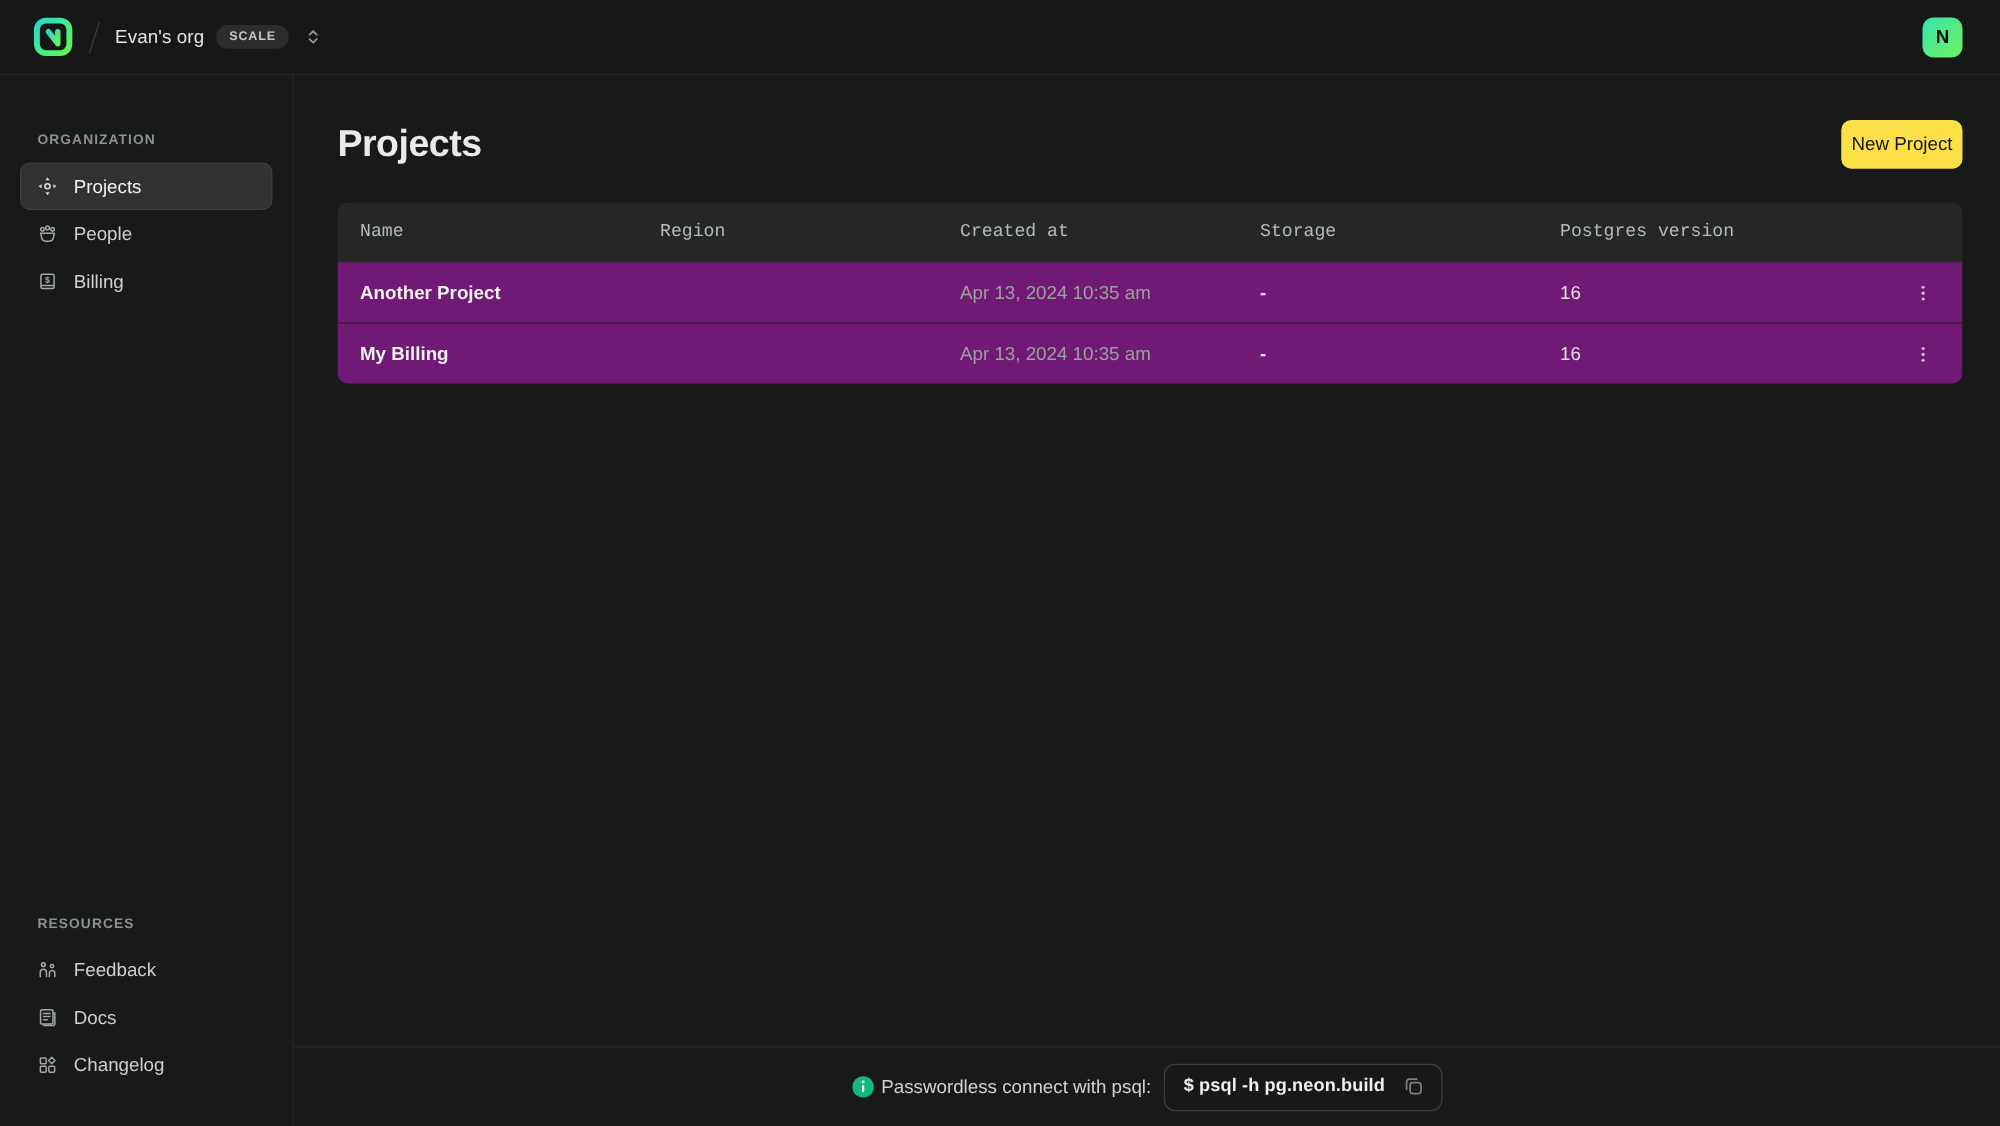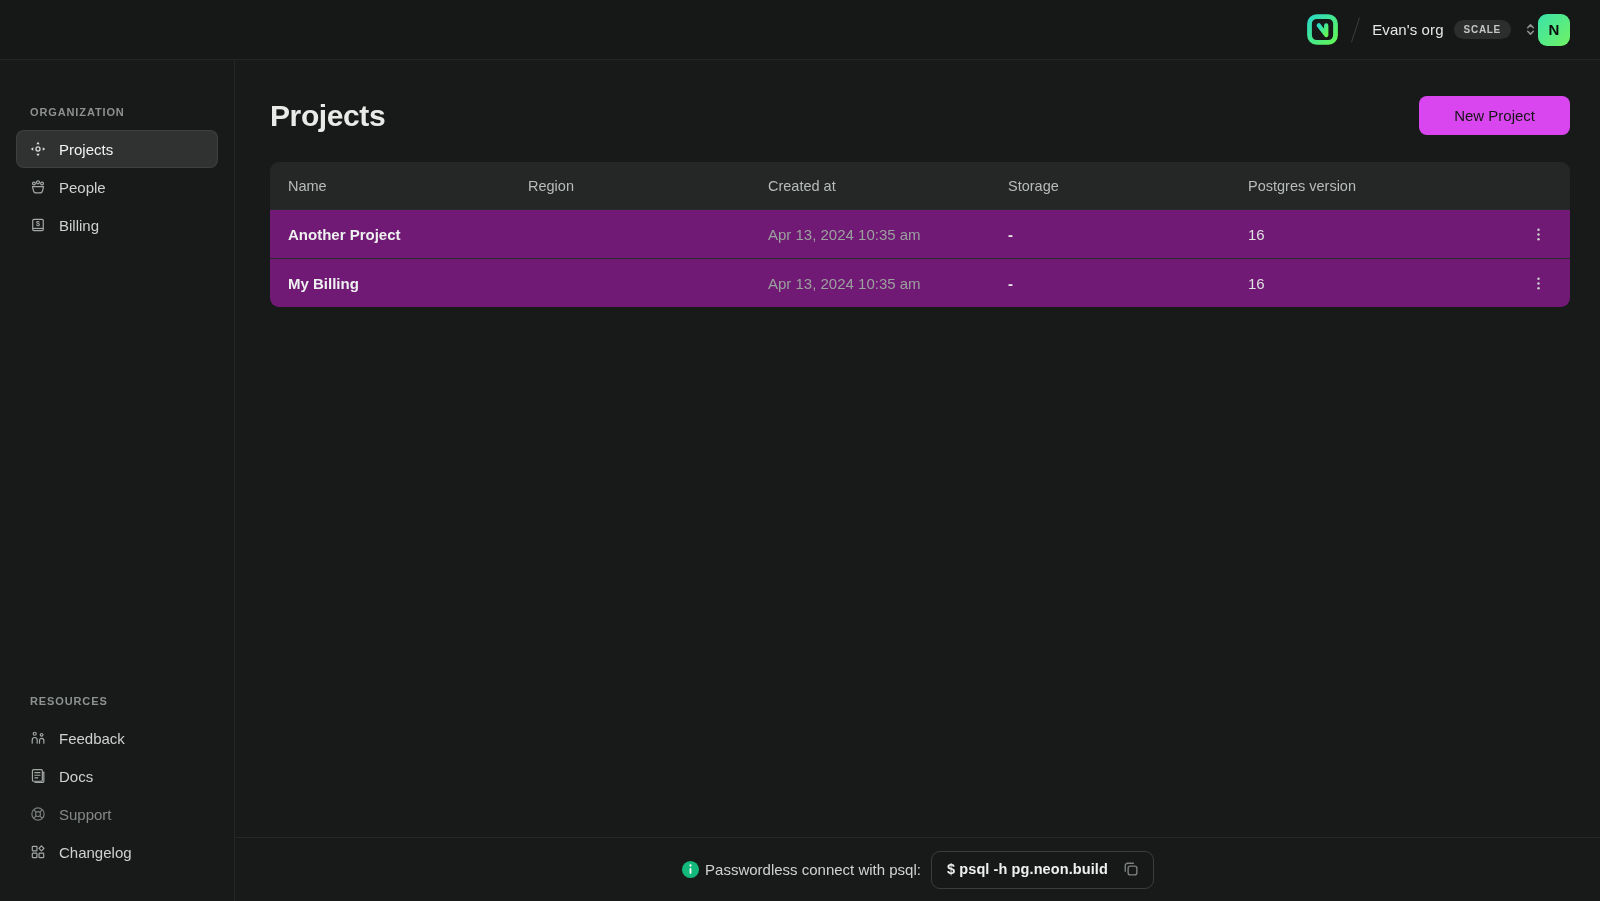--- a/index.html
+++ b/index.html
@@ -9,21 +9,21 @@
     font-family:"Liberation Sans", sans-serif;
     color:#e7e9e8;
     display:flex; flex-direction:column;
   }
 
   
   .topbar {
     height:60px; flex:0 0 60px;
     background:#161817;
     border-bottom:1px solid #242625;
-    display:flex; align-items:center; justify-content:flex-end;
+    display:flex; align-items:center; justify-content:space-between;
     padding:0 30px 0 26px;
   }
   .brand { display:flex; align-items:center; gap:12px; }
   .logo { display:flex; align-items:center; cursor:pointer; }
   .slash { width:1px; height:26px; background:#3a3d3c; transform:rotate(18deg); margin:0 4px; }
   .org-switcher { display:flex; align-items:center; gap:10px; background:none; border:none; cursor:pointer; }
   .org-name { font-size:15px; font-weight:500; color:#e4e6e5; letter-spacing:.1px; }
   .plan-badge {
     background:#2c2e2d; color:#c3c6c4;
     font-size:10px; font-weight:700; letter-spacing:.07em;
@@ -66,36 +66,36 @@
   .nav-item.active .icn { color:#dadddb; }
   .nav-item.dimmed { color:#848986; }
   .nav-item.dimmed .icn { color:#787d7a; }
 
   
   .main-wrap { flex:1; display:flex; flex-direction:column; min-width:0; }
   .main { flex:1; padding:34px 30px 0 35px; overflow:hidden; }
   .page-head { display:flex; align-items:center; justify-content:space-between; margin:2px 0 27px; }
   .page-title { font-size:30px; font-weight:700; color:#e9ebe9; letter-spacing:-.4px; }
   .new-project-btn {
-    background:#d946ef; color:#141615;
+    background:#fde047; color:#141615;
     border:none; border-radius:8px;
     font-family:inherit; font-size:15px; font-weight:500;
-    padding:11px 35px; cursor:pointer;
+    padding:11px 8px; cursor:pointer;
   }
 
   
   .table { border-radius:9px; overflow:hidden; background:#1e201f; }
   .tr {
     display:grid;
     grid-template-columns:240px 240px 240px 240px 1fr 64px;
     align-items:center;
   }
   .thead {
     background:#252727; height:47px;
-    color:#b7bbb9; font-size:14.5px; font-weight:500;
+    color:#b7bbb9; font-size:14.5px; font-weight:500;font-family:Liberation Mono, monospace;
   }
   .tbody .tr { height:49px; border-top:1px solid #2a2c2b; background:#701a75; cursor:pointer; }
   .td, .th { padding-left:18px; white-space:nowrap; overflow:hidden; }
   .cell-name { font-size:15px; font-weight:700; color:#eff1f0; }
   .cell-region { font-size:15px; color:#9ba09d; }
   .cell-created { font-size:15px; color:#9ba09d; }
   .cell-storage { font-size:15px; font-weight:700; color:#e8eae9; }
   .cell-version { font-size:15px; color:#dfe1e0; }
   .kebab-btn {
     background:none; border:none; color:#c9ccca; cursor:pointer;
@@ -206,30 +206,20 @@
           <div class="nav-item">
             <span class="icn">
               <svg width="18" height="18" viewBox="0 0 24 24" fill="none" stroke="currentColor" stroke-width="1.6" stroke-linecap="round">
                 <path d="M18.8 7.2 h1 a0 0 0 0 1 0 0 V19 a1.6 1.6 0 0 1-1.6 1.6 H8"></path>
                 <rect x="4.6" y="3.6" width="13.2" height="15.4" rx="1.4"></rect>
                 <path d="M7.8 7.6 h6.8 M7.8 11 h6.8 M7.8 14.4 h4"></path>
               </svg>
             </span>
             <span>Docs</span>
           </div>
-          <div class="nav-item dimmed">
-            <span class="icn">
-              <svg width="18" height="18" viewBox="0 0 24 24" fill="none" stroke="currentColor" stroke-width="1.6">
-                <circle cx="12" cy="12" r="8.2"></circle>
-                <circle cx="12" cy="12" r="3.3"></circle>
-                <path d="M6.3 6.3 l3.3 3.3 M17.7 6.3 l-3.3 3.3 M6.3 17.7 l3.3-3.3 M17.7 17.7 l-3.3-3.3"></path>
-              </svg>
-            </span>
-            <span>Support</span>
-          </div>
           <div class="nav-item">
             <span class="icn">
               <svg width="18" height="18" viewBox="0 0 24 24" fill="none" stroke="currentColor" stroke-width="1.6" stroke-linejoin="round">
                 <rect x="4.4" y="4.4" width="6.2" height="6.2" rx="1"></rect>
                 <path d="M16.6 3.8 l3.4 3.4 -3.4 3.4 -3.4-3.4 Z"></path>
                 <rect x="4.4" y="13.4" width="6.2" height="6.2" rx="1"></rect>
                 <rect x="13.4" y="13.4" width="6.2" height="6.2" rx="1"></rect>
               </svg>
             </span>
             <span>Changelog</span>

